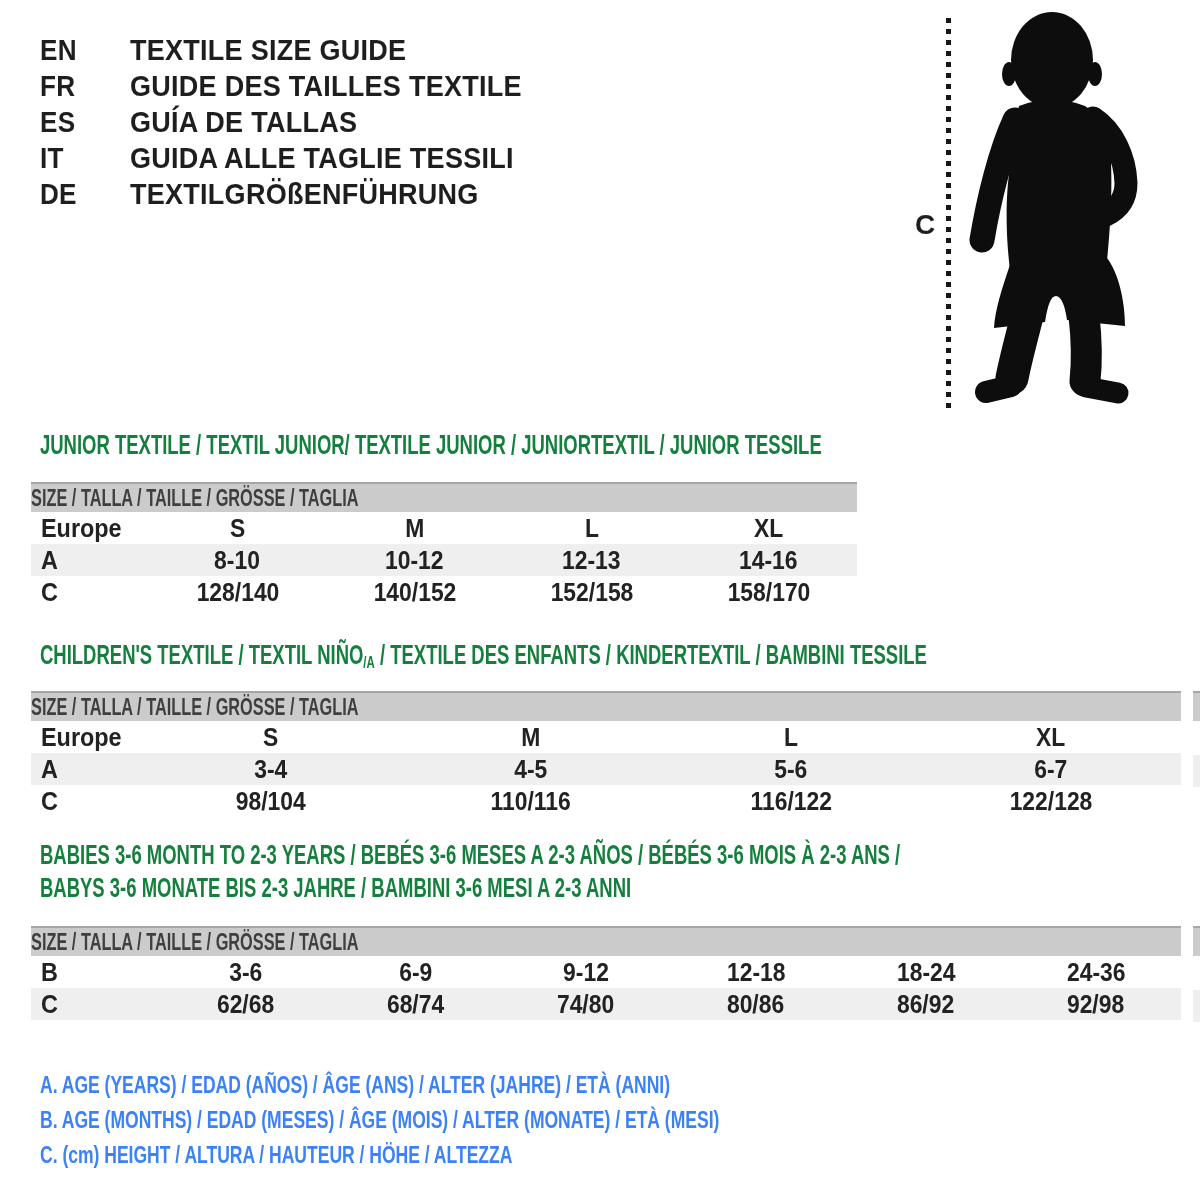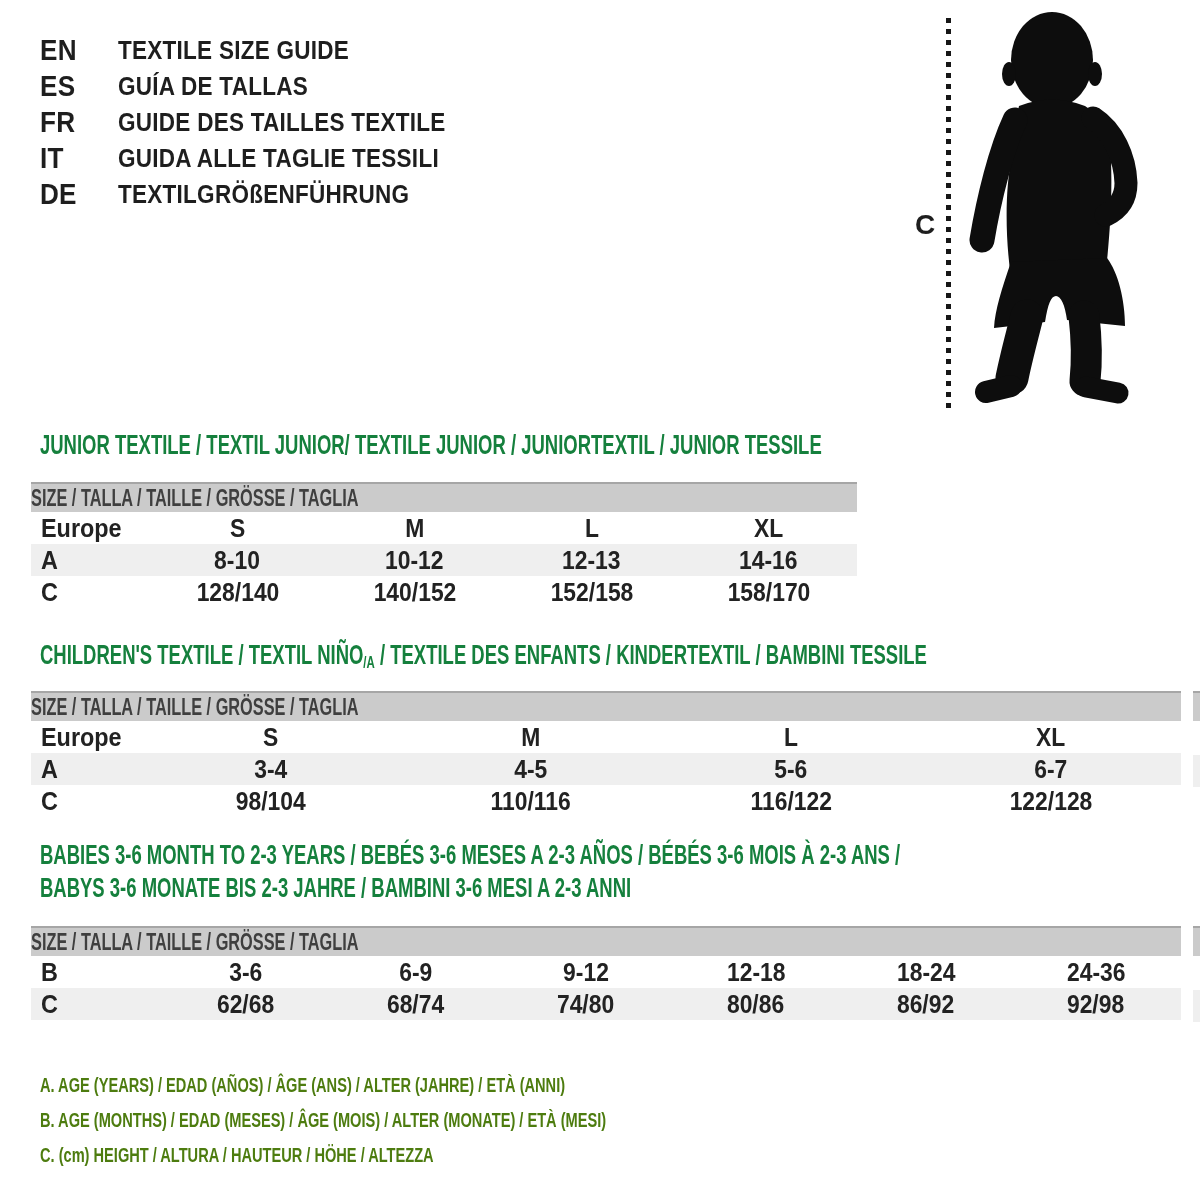--- a/index.html
+++ b/index.html
@@ -16,23 +16,23 @@
 
   
   .cond   { display:inline-block; white-space:nowrap; transform:scaleX(.66); transform-origin:0 50%; }
   .cond-l { display:inline-block; white-space:nowrap; transform:scaleX(.90); transform-origin:0 50%; }
   .cond-c { display:inline-block; white-space:nowrap; transform:scaleX(.88); transform-origin:50% 50%; }
   .cond-leg { display:inline-block; white-space:nowrap; transform:scaleX(.73); transform-origin:0 50%; }
   .cond-bar { display:inline-block; white-space:nowrap; transform:scaleX(.68); transform-origin:0 50%; }
 
   
   .lang-list { position:absolute; left:40px; top:32px; }
-  .lang-row  { display:flex; height:36px; line-height:36px; font-size:29px; letter-spacing:.3px; }
+  .lang-row  { display:flex; height:36px; line-height:36px; font-size:29px; letter-spacing:.3px;gap:12px; }
   .lang-code { width:78px; }
-  .lang-title{ font-size:25px; }
+  .lang-title{ font-size:30px; }
 
   
   .height-line {
     position:absolute; left:946px; top:18px; width:5px; height:394px;
     background:repeating-linear-gradient(to bottom, #161616 0 5px, transparent 5px 11px);
   }
   .height-label { position:absolute; left:915px; top:209px; font-size:28px; }
   .baby-svg { position:absolute; left:955px; top:0px; }
 
   
@@ -57,39 +57,39 @@
   .t-babies   { width:1150px; }
   .t-babies .lbl   { width:120px; }
 
   
   .sliver { position:absolute; left:1193px; width:7px; }
   .sliver.bar { background:#cbcbcb; border-top:2px solid #a6a6a6; height:28px; }
   .sliver.alt { background:#efefef; height:32px; }
 
   
   .legend { position:absolute; left:40px; top:1072px; }
-  .legend-line { height:35px; line-height:26px; font-size:20px; color:#4d7c0f; }
+  .legend-line { height:35px; line-height:26px; font-size:24px; color:#3b82f6; }
 </style>
 </head>
 <body>
 
 <div class="canvas">
 
   <div class="lang-list">
     <div class="lang-row">
       <span class="lang-code"><span class="cond-l">EN</span></span>
       <span class="lang-title"><span class="cond-l">TEXTILE SIZE GUIDE</span></span>
     </div>
     <div class="lang-row">
+      <span class="lang-code"><span class="cond-l">FR</span></span>
+      <span class="lang-title"><span class="cond-l">GUIDE DES TAILLES TEXTILE</span></span>
+    </div>
+    <div class="lang-row">
       <span class="lang-code"><span class="cond-l">ES</span></span>
       <span class="lang-title"><span class="cond-l">GUÍA DE TALLAS</span></span>
-    </div>
-    <div class="lang-row">
-      <span class="lang-code"><span class="cond-l">FR</span></span>
-      <span class="lang-title"><span class="cond-l">GUIDE DES TAILLES TEXTILE</span></span>
     </div>
     <div class="lang-row">
       <span class="lang-code"><span class="cond-l">IT</span></span>
       <span class="lang-title"><span class="cond-l">GUIDA ALLE TAGLIE TESSILI</span></span>
     </div>
     <div class="lang-row">
       <span class="lang-code"><span class="cond-l">DE</span></span>
       <span class="lang-title"><span class="cond-l">TEXTILGRÖßENFÜHRUNG</span></span>
     </div>
   </div>

